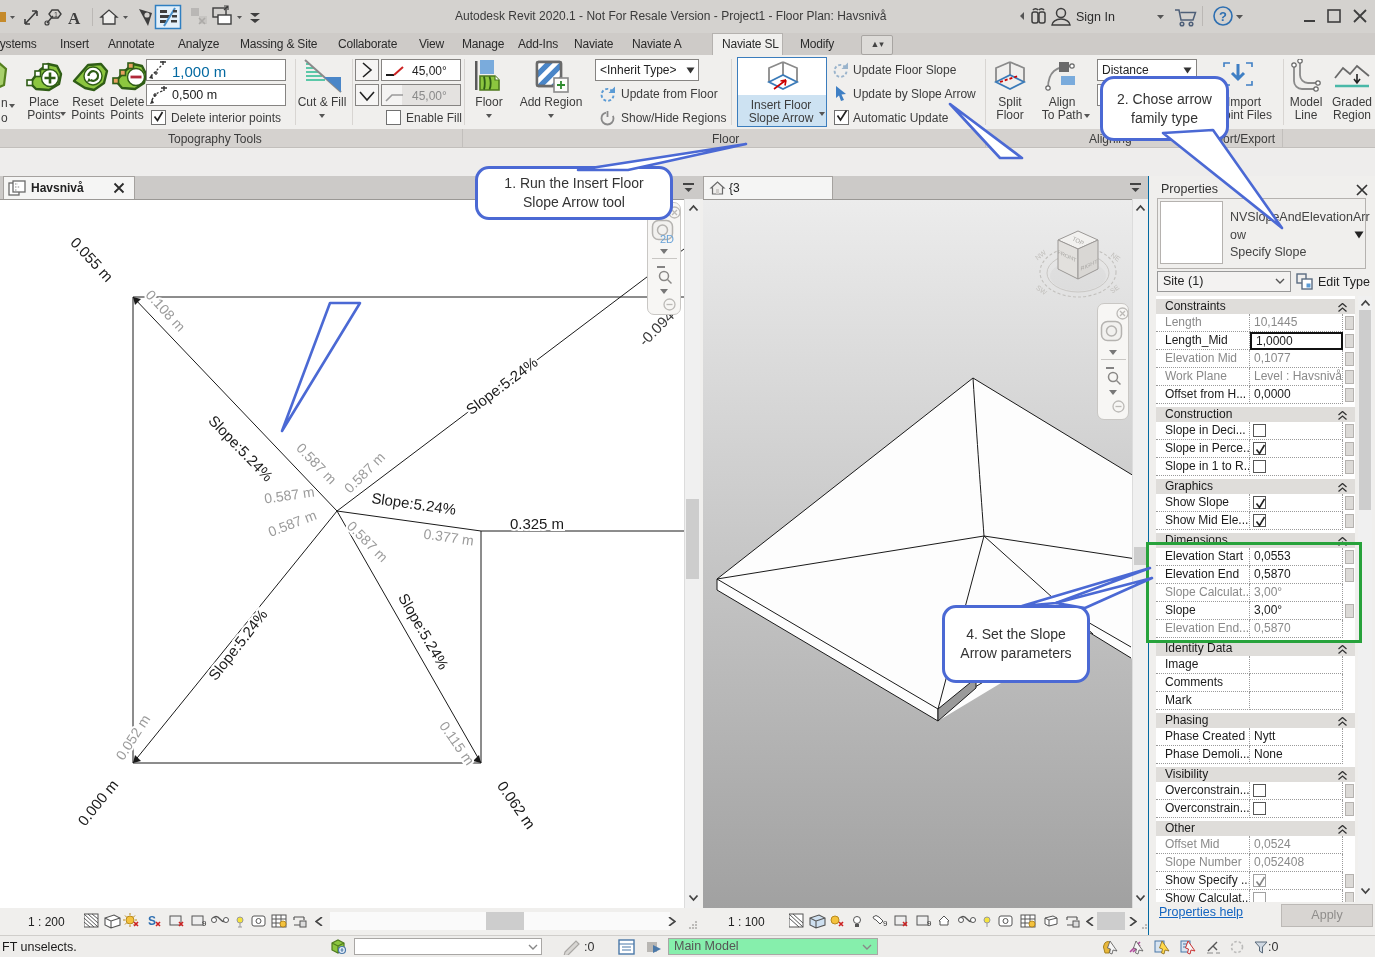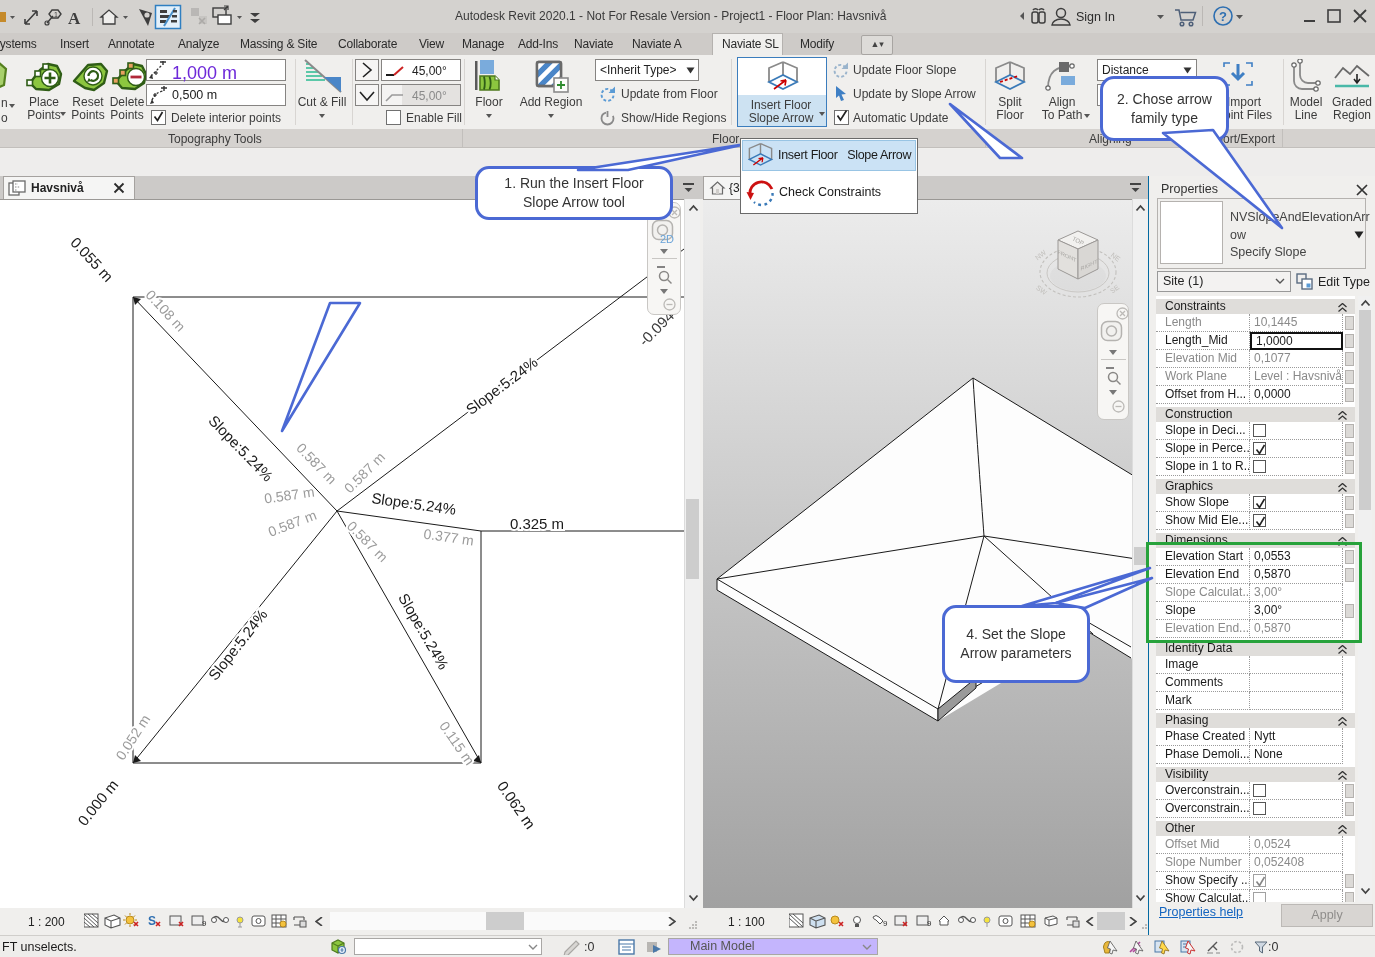--- a/index.html
+++ b/index.html
@@ -140,21 +140,21 @@
  </svg>
  <div class="abs btnlbl" style="left:94px;top:41px;width:66px">Delete<br>Points</div>
 
  <div class="fld" style="left:146px;top:4px;width:140px;height:22px"></div>
  <svg class="abs" style="left:148px;top:6px" width="20" height="19">
         <path d="M3 15 L14 4" stroke="#333" stroke-width="1.3" stroke-dasharray="2.2 1.8"></path>
         <path d="M1 17 l3 -4 1 5 z" fill="#333"></path>
         <path d="M12 1 l6 0 M15 -2 l0 6" stroke="#333" stroke-width="1.4"></path>
         <path d="M6 12 l4 0 M8 10 l0 4" stroke="#333" stroke-width="1.2"></path>
       </svg>
- <div class="abs" style="left:172px;top:8px;font-size:18px;color:#6d28d9">1,000 m</div>
+ <div class="abs" style="left:172px;top:8px;font-size:15px;color:#0369a1">1,000 m</div>
  <div class="fld" style="left:146px;top:29px;width:140px;height:22px"></div>
  <svg class="abs" style="left:148px;top:31px" width="20" height="19">
         <path d="M4 14 C7 8 10 6 15 5" stroke="#333" stroke-width="1.3" stroke-dasharray="2.2 1.8" fill="none"></path>
         <path d="M2 18 l2 -5 2 4 z" fill="#333"></path>
         <path d="M13 2 l6 0 M16 -1 l0 6" stroke="#333" stroke-width="1.4"></path>
         <path d="M5 9 l4 0 M7 7 l0 4" stroke="#333" stroke-width="1.2"></path>
       </svg>
  <div class="abs" style="left:172px;top:33px;font-size:12.5px;color:#222">0,500 m</div>
  <div class="abs" style="left:151px;top:55px;width:13px;height:13px;background:#fff;border:1px solid #707070"></div>
  <svg class="abs" style="left:152px;top:55px" width="13" height="13">
@@ -816,21 +816,21 @@
       </svg>
  <div class="abs" style="left:584px;top:4px;font-size:12.5px;color:#333">:0</div>
  <svg class="abs" style="left:618px;top:3px" width="17" height="16">
         <rect x="1" y="1" width="15" height="14" fill="#fff" stroke="#4a78a8" stroke-width="1.4"></rect>
         <path d="M1 5 l15 0 M4 8 l9 0 M4 11 l9 0" stroke="#4a78a8" stroke-width="1.2"></path>
       </svg>
  <svg class="abs" style="left:646px;top:3px" width="17" height="16">
         <rect x="1" y="3" width="10" height="10" fill="#b8b6b3"></rect>
         <path d="M7 6 l8 4 -8 4 z" fill="#4a78a8"></path>
       </svg>
- <div class="abs" style="left:668px;top:2px;width:210px;height:17px;background:#c4b5fd;border:1px solid #a9a7a5;box-sizing:border-box;font-size:12.5px;color:#555;padding-left:21px;line-height:15px">Main Model</div>
+ <div class="abs" style="left:668px;top:2px;width:210px;height:17px;background:#86efac;border:1px solid #a9a7a5;box-sizing:border-box;font-size:12.5px;color:#555;padding-left:5px;line-height:15px">Main Model</div>
  <svg class="abs" style="left:862px;top:8px" width="10" height="7">
         <path d="M1 1 l4 4 4 -4" fill="none" stroke="#888" stroke-width="1.4"></path>
       </svg>
  <svg class="abs" style="left:1102px;top:3px" width="190" height="16" viewBox="0 0 190 16">
   <g transform="translate(0,0)">
           <path d="M2 6 a4 4 0 1 1 6 4 l-1 4 -4 0 -1 -4 a4 4 0 0 1 0 -4" fill="#e8b73a" stroke="#a5821f"></path>
           <path d="M8 2 L15 12 l-4 -1 -1 4 -2.5 -1 1 -4 -3 -1 z" fill="#f5f5f5" stroke="#555" stroke-width="0.8"></path>
         </g>
   <g transform="translate(26,0)">
           <path d="M2 13 L12 3 M5 13 l7 -7" stroke="#b04a9c" stroke-width="1.6"></path>
@@ -854,35 +854,20 @@
         </g>
   <g transform="translate(152,0)">
           <path d="M1 3 l12 0 -4.5 5 0 6 -3 -2 0 -4 z" fill="#cfd8e2" stroke="#5a6a7a" stroke-width="1"></path>
         </g>
  </svg>
  <div class="abs" style="left:1268px;top:4px;font-size:12.5px;color:#333">:0</div>
 </div>
 
 <div class="abs" style="left:1146px;top:542px;width:210px;height:95px;border:3px solid #27a23b;z-index:30"></div>
 
-<div class="abs" id="menu" style="left:740px;top:138px;width:178px;height:76px;background:#fff;border:1px solid #6a6a6a;box-sizing:border-box;z-index:50">
- <div class="abs" style="left:1px;top:1px;width:174px;height:31px;background:#cbe2f5;border:1px solid #98c4e4;box-sizing:border-box"></div>
- <svg class="abs" style="left:6px;top:3px" width="27" height="27" viewBox="0 0 34 34">
-   <path d="M17 2 L31 8 L31 22 M17 2 L3 8 L3 22 M17 2 l0 13" fill="none" stroke="#8a8a8a" stroke-width="1.8"></path>
-   <path d="M3 22 l14 -7 14 7 -14 7 z" fill="none" stroke="#3a7ab8" stroke-width="1.8"></path>
-   <path d="M8 29 L20 20 M20 20 l-5.5 1 M20 20 l-1 5.5" stroke="#c00" stroke-width="1.6" fill="none"></path>
- </svg>
- <div class="abs" style="left:37px;top:9px;font-size:12.5px;color:#1a1a1a;white-space:nowrap;letter-spacing:-0.3px">Insert Floor&nbsp;&nbsp;&nbsp;Slope Arrow</div>
- <svg class="abs" style="left:4px;top:38px" width="32" height="32" viewBox="0 0 32 32">
-   <path d="M5 18 A 11.5 11.5 0 0 1 27 12" fill="none" stroke="#cc1111" stroke-width="2.8"></path>
-   <path d="M1.5 15 l7.5 1 -3.5 7 z" fill="#cc1111"></path>
-   <path d="M27.5 16 A 11 11 0 0 1 9 25" fill="none" stroke="#3a7ab8" stroke-width="2.4" stroke-dasharray="2.8 3.4"></path>
- </svg>
- <div class="abs" style="left:38px;top:46px;font-size:12.5px;color:#1a1a1a">Check Constraints</div>
-</div>
 
 <svg class="abs" style="left:0;top:0;z-index:45;pointer-events:none" width="1375" height="957" viewBox="0 0 1375 957">
 
  <polygon points="578,170 746,144 628,170" fill="#fff" stroke="#4b69d4" stroke-width="2.6" stroke-linejoin="round"></polygon>
 
  <polygon points="1163,133 1282,228 1213,130" fill="#fff" stroke="#4b69d4" stroke-width="2.6" stroke-linejoin="round"></polygon>
 
  <polygon points="330,303 282,431 360,303" fill="#fff" stroke="#4b69d4" stroke-width="2.6" stroke-linejoin="round"></polygon>
 
  <polygon points="1000,158 950,104 1022,158" fill="#fff" stroke="#4b69d4" stroke-width="2.6" stroke-linejoin="round"></polygon>

